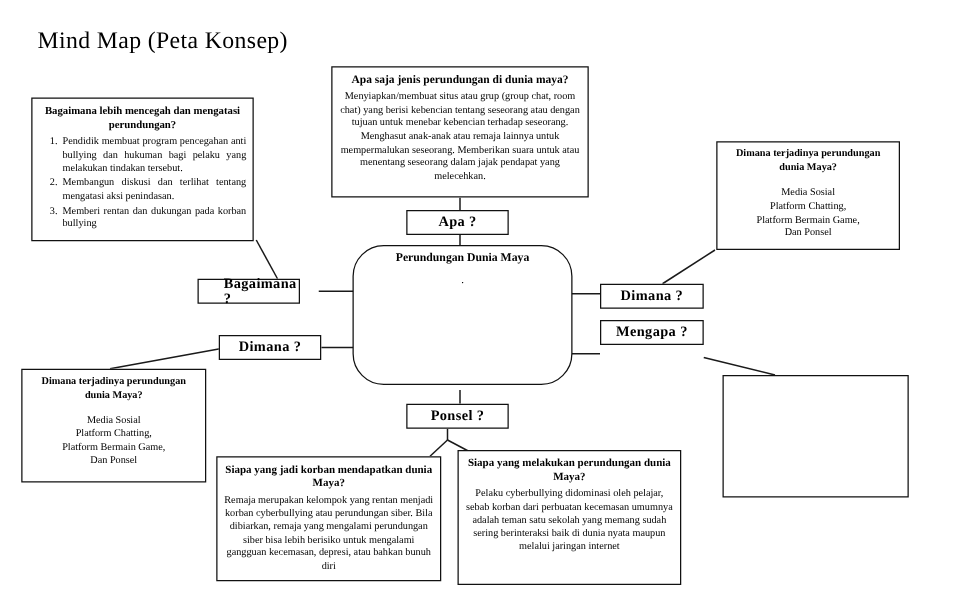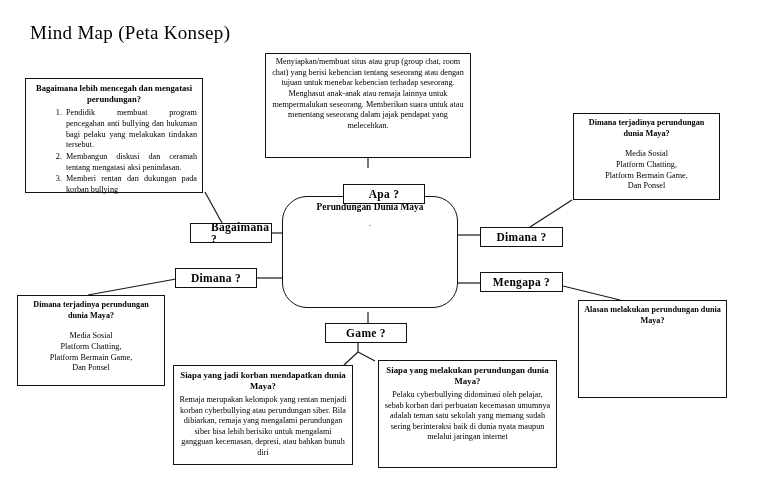--- a/index.html
+++ b/index.html
@@ -31,41 +31,41 @@
     background:#fff;border:1.6px solid #111;
     box-sizing:border-box;
     display:flex;align-items:center;justify-content:center;
     font-weight:bold;font-size:11.5px;
     letter-spacing:.3px;
   }
   
   #box-how{left:25px;top:78px;width:178px;height:115px;text-align:left;}
   #box-how .node-title{font-size:8.6px;}
   #box-how ol{margin:3px 0 0 0;padding-left:17px;text-align:justify;}
-  #box-how li{margin-bottom:1px;padding-left:2px;margin-left:16px;}
+  #box-how li{margin-bottom:1px;padding-left:2px;}
   #box-what{left:265px;top:53px;width:206px;height:105px;}
   #box-what .node-title{font-size:9.2px;}
   #box-where-top{left:573px;top:113px;width:147px;height:87px;}
   #box-center{left:282px;top:196px;width:176px;height:112px;border-width:1.6px;border-radius:25px;}
   #box-center .node-title{font-size:9.4px;margin-bottom:5px;}
   #box-center .node-body{font-size:8.6px;line-height:1.38;}
   #box-where-bottom{left:17px;top:295px;width:148px;height:91px;}
   #box-victim{left:173px;top:365px;width:180px;height:100px;}
   #box-victim .node-title{font-size:8.8px;}
-  #box-perp{left:378px;top:360px;width:179px;height:108px;}
+  #box-perp{left:366px;top:360px;width:179px;height:108px;}
   #box-perp .node-title{font-size:8.8px;}
   #box-why{left:578px;top:300px;width:149px;height:98px;}
   #box-why .node-body{text-align:justify;}
   .spacer{height:8px;}
   
-  #lbl-apa{left:343px;top:168px;width:82px;height:20px;margin-top:16px;}
-  #lbl-bagaimana{left:190px;top:223px;width:82px;height:20px;padding-left:20px;}
+  #lbl-apa{left:325px;top:168px;width:82px;height:20px;}
+  #lbl-bagaimana{left:158px;top:223px;width:82px;height:20px;padding-left:20px;}
   #lbl-dimana-left{left:175px;top:268px;width:82px;height:20px;}
   #lbl-dimana-right{left:480px;top:227px;width:83px;height:20px;}
-  #lbl-mengapa{left:480px;top:272px;width:83px;height:20px;}
+  #lbl-mengapa{left:480px;top:256px;width:83px;height:20px;}
   #lbl-siapa{left:325px;top:323px;width:82px;height:20px;}
 </style>
 </head>
 <body>
 
 <div id="canvas">
 
   <svg id="connectors" viewBox="0 0 768 489" xmlns="http://www.w3.org/2000/svg">
     <line x1="368" y1="158" x2="368" y2="168"></line>
     <line x1="368" y1="188" x2="368" y2="200"></line>
@@ -82,26 +82,27 @@
     <line x1="358" y1="352" x2="344" y2="365"></line>
     <line x1="358" y1="352" x2="375" y2="361"></line>
   </svg>
 
   <div class="page-title">Mind Map (Peta Konsep)</div>
 
   <div class="node" id="box-how">
     <div class="node-title">Bagaimana lebih mencegah dan mengatasi perundungan?</div>
     <ol>
       <li>Pendidik membuat program pencegahan anti bullying dan hukuman bagi pelaku yang melakukan tindakan tersebut.</li>
-      <li>Membangun diskusi dan ceramah tentang mengatasi aksi penindasan.</li>
+      <li>Membangun diskusi dan terlihat tentang mengatasi aksi penindasan.</li>
       <li>Memberi rentan dan dukungan pada korban bullying</li>
     </ol>
   </div>
 
   <div class="node" id="box-what">
+    <div class="node-title">Apa saja jenis perundungan di dunia maya?</div>
     <div class="node-body">Menyiapkan/membuat situs atau grup (group chat, room chat) yang berisi kebencian tentang seseorang atau dengan tujuan untuk menebar kebencian terhadap seseorang. Menghasut anak-anak atau remaja lainnya untuk mempermalukan seseorang. Memberikan suara untuk atau menentang seseorang dalam jajak pendapat yang melecehkan.</div>
   </div>
 
   <div class="node" id="box-where-top">
     <div class="node-title">Dimana terjadinya perundungan dunia Maya?</div>
     <div class="spacer"></div>
     <div>Media Sosial</div>
     <div>Platform Chatting,</div>
     <div>Platform Bermain Game,</div>
     <div>Dan Ponsel</div>
@@ -110,21 +111,21 @@
   <div class="node" id="box-center">
     <div class="node-title">Perundungan Dunia Maya</div>
     <div class="node-body">.</div>
   </div>
 
   <div class="label-box" id="lbl-apa">Apa ?</div>
   <div class="label-box" id="lbl-bagaimana">Bagaimana ?</div>
   <div class="label-box" id="lbl-dimana-left">Dimana ?</div>
   <div class="label-box" id="lbl-dimana-right">Dimana ?</div>
   <div class="label-box" id="lbl-mengapa">Mengapa ?</div>
-  <div class="label-box" id="lbl-siapa">Game ?</div>
+  <div class="label-box" id="lbl-siapa">Ponsel ?</div>
 
   <div class="node" id="box-where-bottom">
     <div class="node-title">Dimana terjadinya perundungan dunia Maya?</div>
     <div class="spacer"></div>
     <div>Media Sosial</div>
     <div>Platform Chatting,</div>
     <div>Platform Bermain Game,</div>
     <div>Dan Ponsel</div>
   </div>
 
@@ -132,17 +133,16 @@
     <div class="node-title">Siapa yang jadi korban mendapatkan dunia Maya?</div>
     <div class="node-body">Remaja merupakan kelompok yang rentan menjadi korban cyberbullying atau perundungan siber. Bila dibiarkan, remaja yang mengalami perundungan siber bisa lebih berisiko untuk mengalami gangguan kecemasan, depresi, atau bahkan bunuh diri</div>
   </div>
 
   <div class="node" id="box-perp">
     <div class="node-title">Siapa yang melakukan perundungan dunia Maya?</div>
     <div class="node-body">Pelaku cyberbullying didominasi oleh pelajar, sebab korban dari perbuatan kecemasan umumnya adalah teman satu sekolah yang memang sudah sering berinteraksi baik di dunia nyata maupun melalui jaringan internet</div>
   </div>
 
   <div class="node" id="box-why">
-    <div class="node-title">Alasan melakukan perundungan dunia Maya?</div>
     <div class="spacer"></div>
   </div>
 
 </div>
 
 </body></html>

